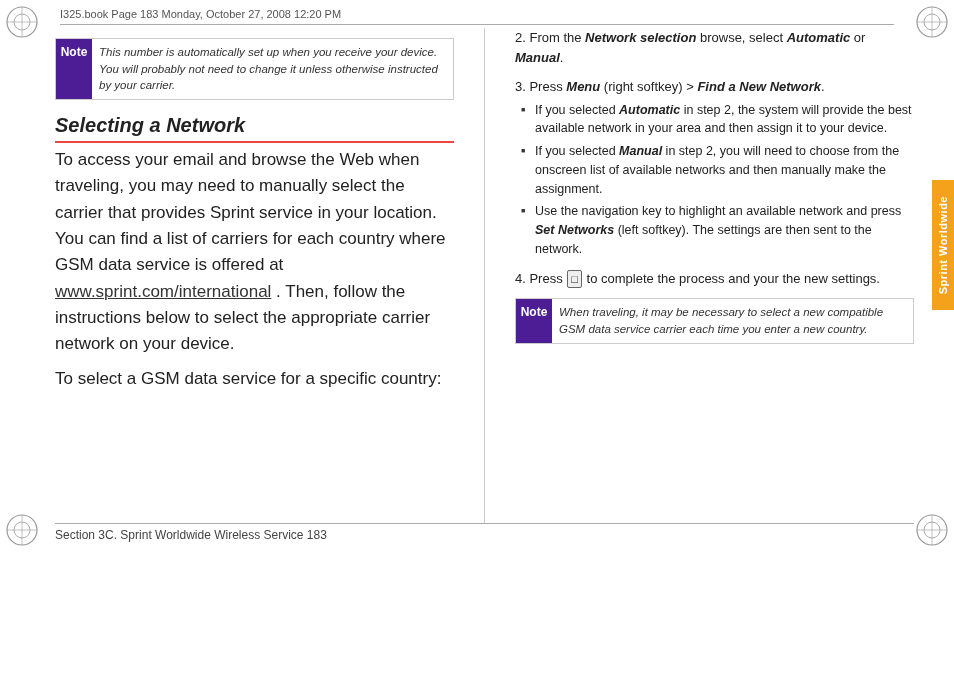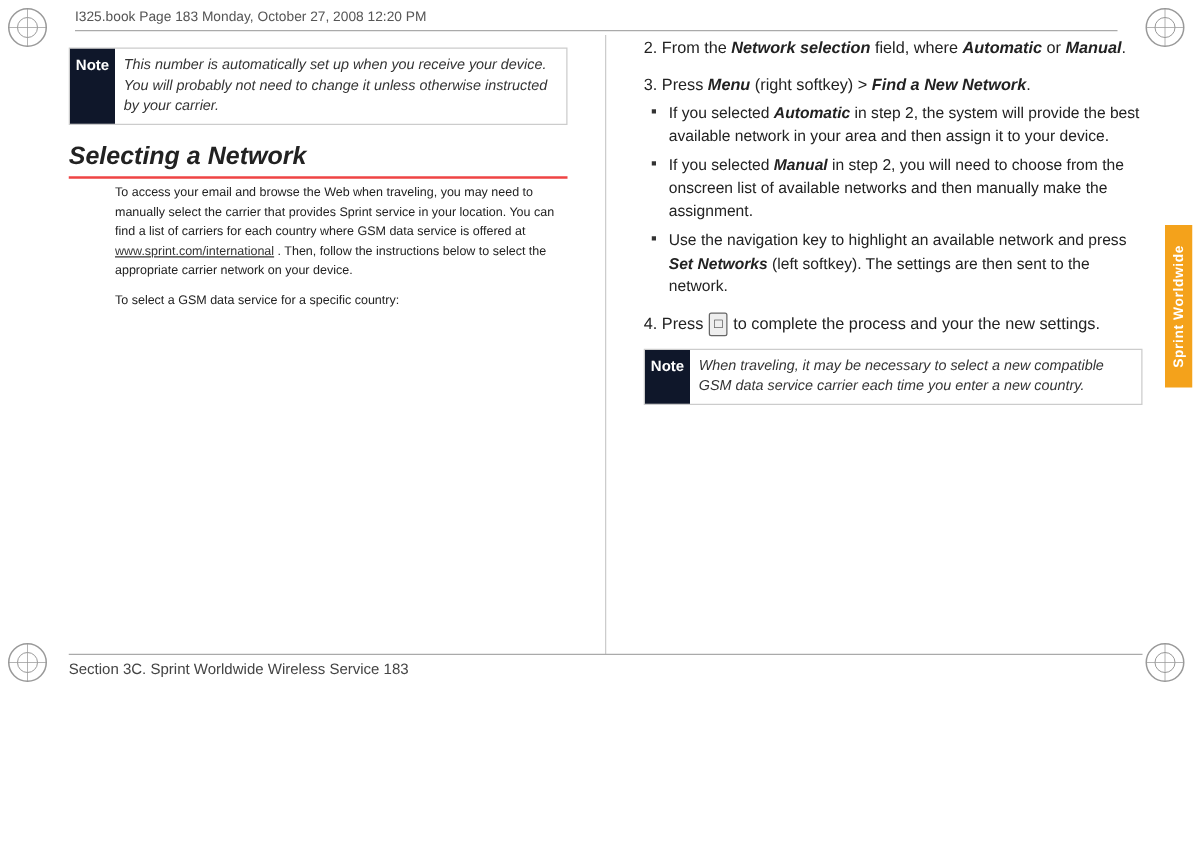--- a/index.html
+++ b/index.html
@@ -97,21 +97,21 @@
 
     
     .note-box {
       border: 1px solid #ccc;
       display: flex;
       flex-direction: row;
       margin: 10px 0;
       background: #fff;
     }
     .note-label {
-      background: #0f172a;
+      background: #4c1d95;
       color: #fff;
       font-weight: bold;
       font-size: 12px;
       padding: 0 6px;
       min-width: 36px;
       display: flex;
       align-items: flex-start;
       justify-content: center;
       padding-top: 6px;
     }
@@ -127,24 +127,23 @@
     .section-heading {
       font-size: 20px;
       font-style: italic;
       font-weight: bold;
       margin: 14px 0 4px 0;
       border-bottom: 2px solid #ef4444;
       padding-bottom: 4px;
     }
 
     .section-text {
-      font-size: 10px;
+      font-size: 17px;
       line-height: 1.55;
       margin-bottom: 8px;
-      margin-left: 37px;
     }
 
     
     .bullet-list {
       list-style: none;
       padding-left: 6px;
       margin: 4px 0;
     }
     .bullet-list li {
       font-size: 12.5px;
@@ -280,21 +279,21 @@
 
       <p class="section-text">To select a GSM data service for a specific country:</p>
 
     </div>
 
     <div class="col-divider"></div>
 
     <div class="right-col">
 
       <div class="step">
-        <span>2.  From the </span><span class="bold-italic">Network selection</span><span> field, where </span><span class="bold-italic">Automatic</span><span> or </span><span class="bold-italic">Manual</span><span>.</span>
+        <span>2.  From the </span><span class="bold-italic">Network selection</span><span> browse, select </span><span class="bold-italic">Automatic</span><span> or </span><span class="bold-italic">Manual</span><span>.</span>
       </div>
 
       <div class="step">
         <span>3.  Press </span><span class="bold-italic">Menu</span><span> (right softkey) &gt; </span><span class="bold-italic">Find a New Network</span><span>.</span>
         <ul class="bullet-list">
           <li>
             <span>If you selected </span><span class="bold-italic">Automatic</span><span> in step 2, the system will provide the best available network in your area and then assign it to your device.</span>
           </li>
           <li>
             <span>If you selected </span><span class="bold-italic">Manual</span><span> in step 2, you will need to choose from the onscreen list of available networks and then manually make the assignment.</span>

